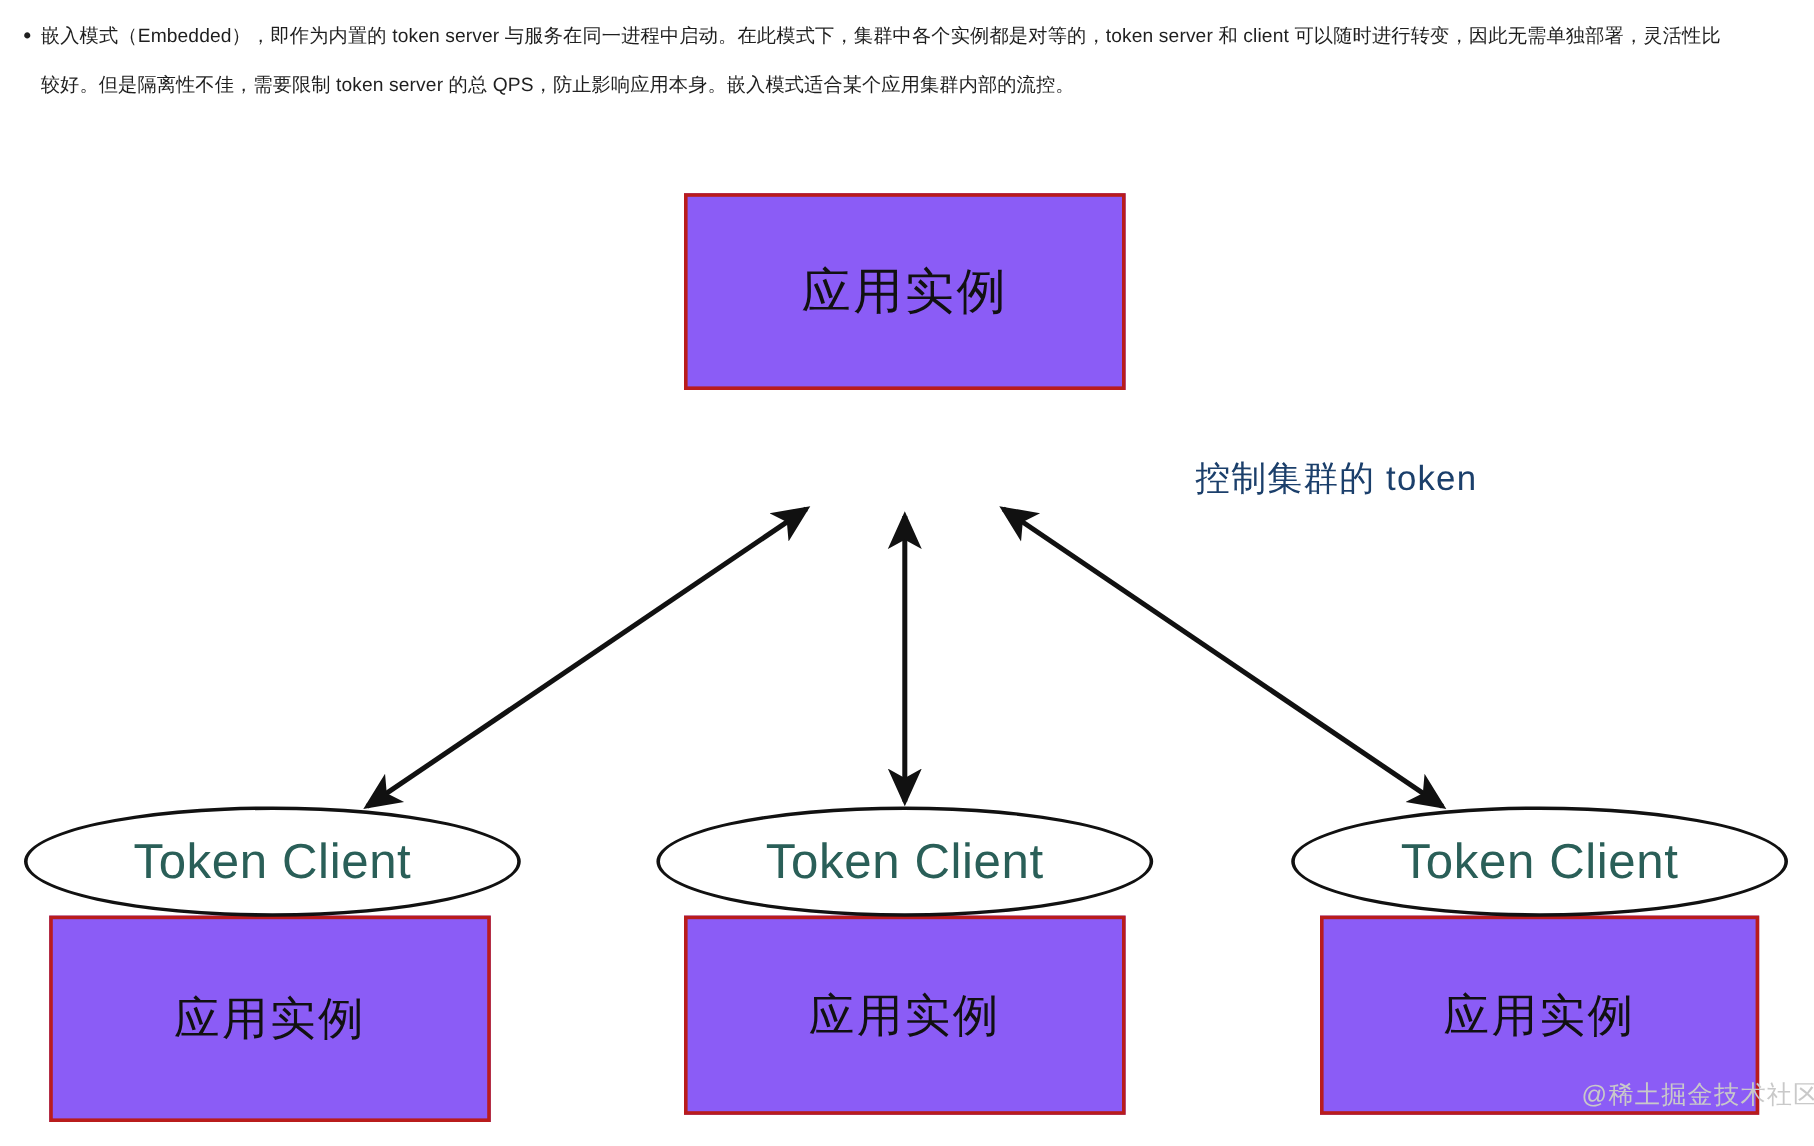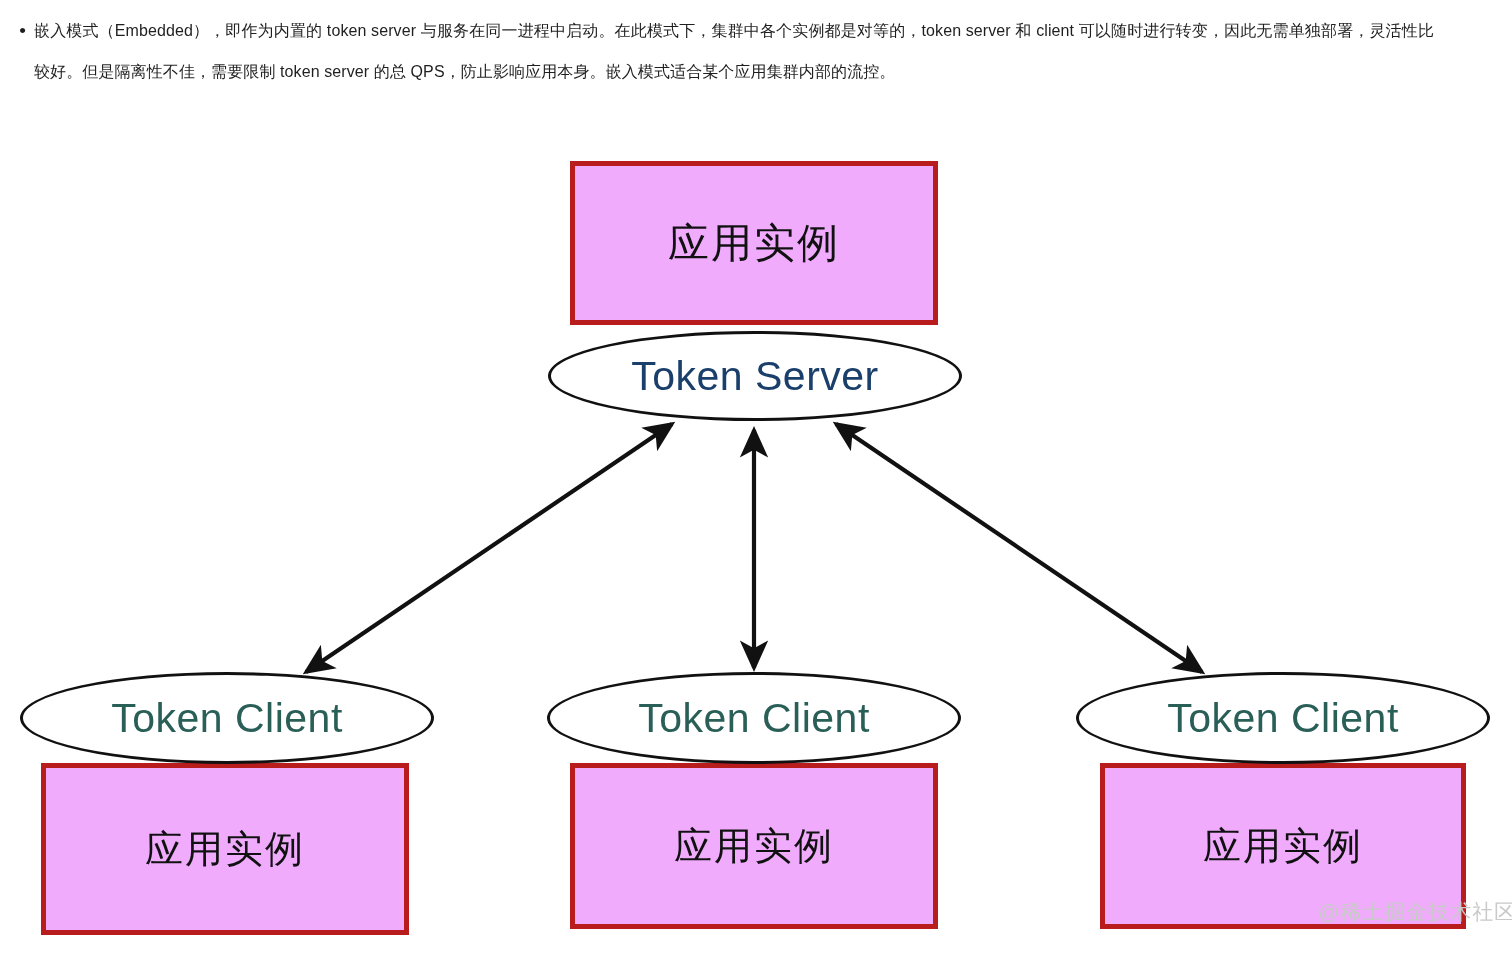--- a/index.html
+++ b/index.html
@@ -55,22 +55,22 @@
     position: absolute;
     left: 0;
     top: 0;
     width: 1512px;
     height: 955px;
     pointer-events: none;
   }
 
   .node-box {
     position: absolute;
-    border: 5px solid #b91c1c;
-    background: #f0abfc;
+    border: 3px solid #b91c1c;
+    background: #8b5cf6;
     box-sizing: border-box;
     display: flex;
     align-items: center;
     justify-content: center;
     pointer-events: auto;
   }
   .node-box .label {
     font-size: 41px;
     color: #111111;
     letter-spacing: 2px;
@@ -150,24 +150,22 @@
       <line x1="672" y1="424" x2="306" y2="672"></line>
       <line x1="754" y1="430" x2="754" y2="668"></line>
       <line x1="836" y1="424" x2="1202" y2="672"></line>
     </g>
   </svg>
 
   <div class="node-box" style="left:570px; top:161px; width:368px; height:164px;">
     <span class="label">应用实例</span>
   </div>
 
-  <div class="node-ellipse" style="left:548px; top:331px; width:414px; height:90px;">
-    <span class="label" style="color:#1b3f6b;">Token Server</span>
-  </div>
 
+  <div id="annotation-note" style="color:#1b3f6b;">控制集群的 token</div>
 
   <div class="node-ellipse" style="left:20px; top:672px; width:414px; height:92px;">
     <span class="label" style="color:#2a5f58;">Token Client</span>
   </div>
   <div class="node-box small" style="left:41px; top:763px; width:368px; height:172px;">
     <span class="label">应用实例</span>
   </div>
 
   <div class="node-ellipse" style="left:547px; top:672px; width:414px; height:92px;">
     <span class="label" style="color:#2a5f58;">Token Client</span>

